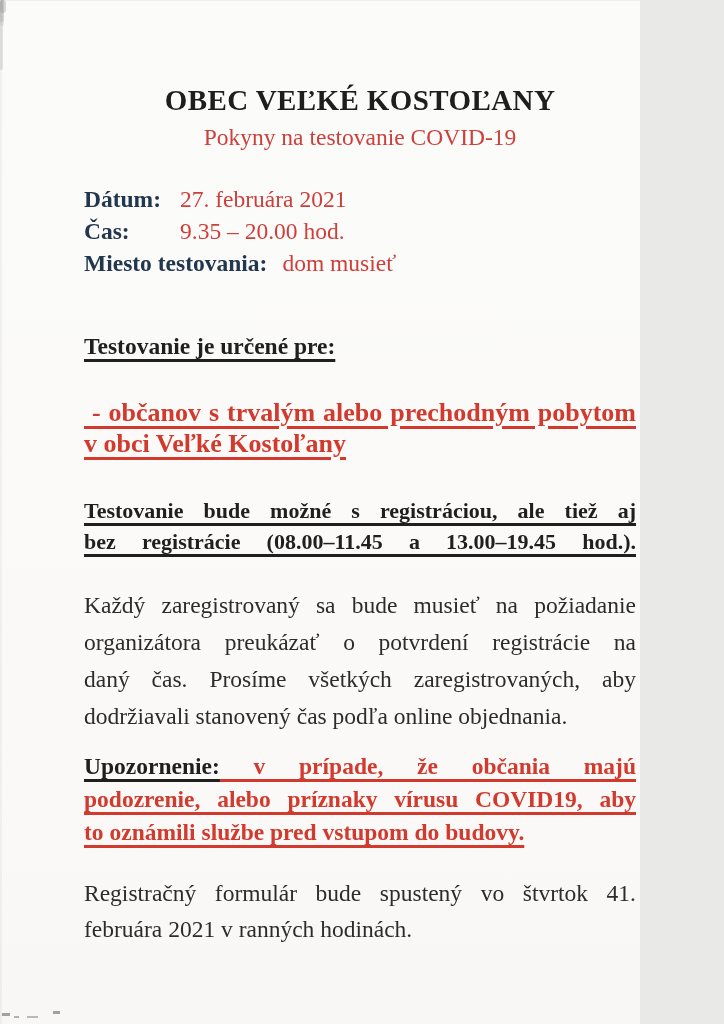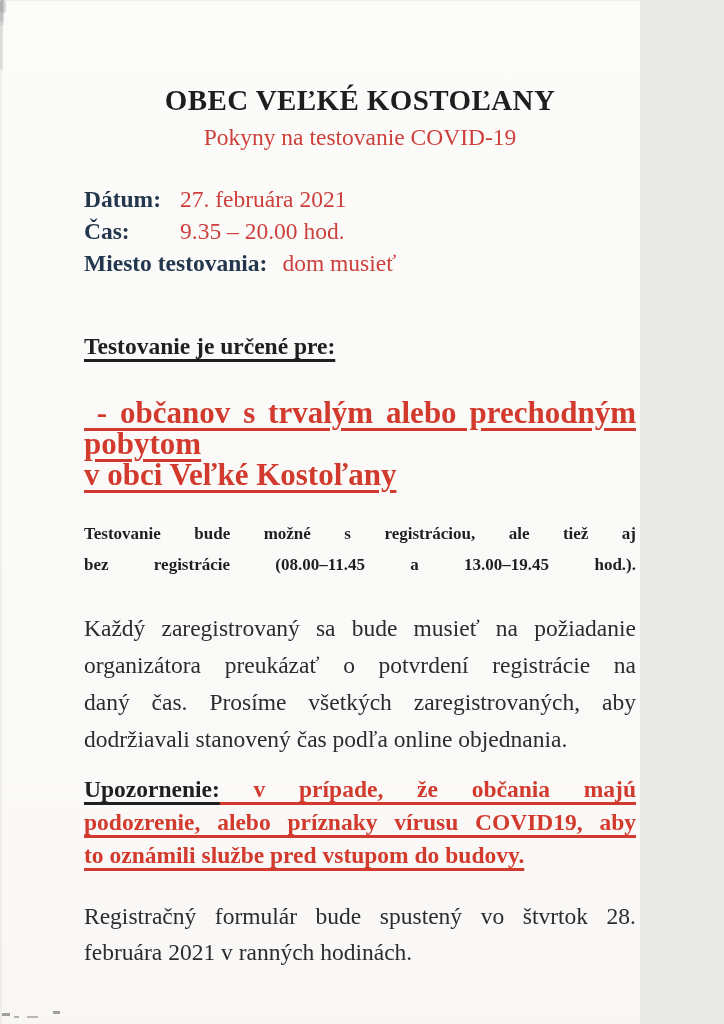--- a/index.html
+++ b/index.html
@@ -29,27 +29,27 @@
   .info-label { color:#22374d; font-weight:bold; min-width:87px; padding-right:6px; }
   .info-value { color:#cd3f3b; }
 
   .h-section {
     margin-top:52px;
     font-size:23.5px; line-height:31px; font-weight:bold; color:#1f1f1f;
     text-decoration:underline; text-decoration-thickness:2.5px; text-underline-offset:5px;
   }
   .red-block {
     margin-top:35px;
-    font-size:31px; line-height:31px; font-weight:bold; color:#d23a2e;
+    font-size:26px; line-height:31px; font-weight:bold; color:#d23a2e;
     text-decoration:underline; text-decoration-thickness:2.5px; text-underline-offset:5px;
   }
   .h-section2 {
-    margin-top:28px;
-    font-size:17px; line-height:31px; font-weight:bold; color:#1f1f1f;
-    text-decoration-thickness:2.5px; text-underline-offset:5px;
+    margin-top:36px;
+    font-size:22px; line-height:31px; font-weight:bold; color:#1f1f1f;
+    text-decoration:underline; text-decoration-thickness:2.5px; text-underline-offset:5px;
   }
   .body-par {
     margin-top:30px;
     font-size:23.5px; line-height:37px; color:#2c2c2c;
   }
   .warning { margin-top:15px; font-size:23.5px; line-height:33px; font-weight:bold; }
   .warn-first {
     text-align:justify; text-align-last:justify;
     text-decoration:underline; text-decoration-thickness:2.5px; text-underline-offset:5px;
   }
@@ -120,21 +120,21 @@
 
     <div class="warning">
       <div class="warn-first"><span class="warn-label">Upozornenie:</span><span class="warn-rest"> v prípade, že občania majú</span></div>
       <div class="lines">
           <div class="tline">podozrenie, alebo príznaky vírusu COVID19, aby</div>
           <div class="tline tline-last">to oznámili službe pred vstupom do budovy.</div>
         </div>
     </div>
 
     <div class="form-par">
-        <div class="tline">Registračný formulár bude spustený vo štvrtok 28.</div>
+        <div class="tline">Registračný formulár bude spustený vo štvrtok 41.</div>
         <div class="tline tline-last">februára 2021 v ranných hodinách.</div>
       </div>
 
   </div>
 
   <div class="edge-shade"></div>
   <div class="art-1"></div>
   <div class="art-4"></div>
   <div class="art-2"></div>
   <div class="art-3"></div>

